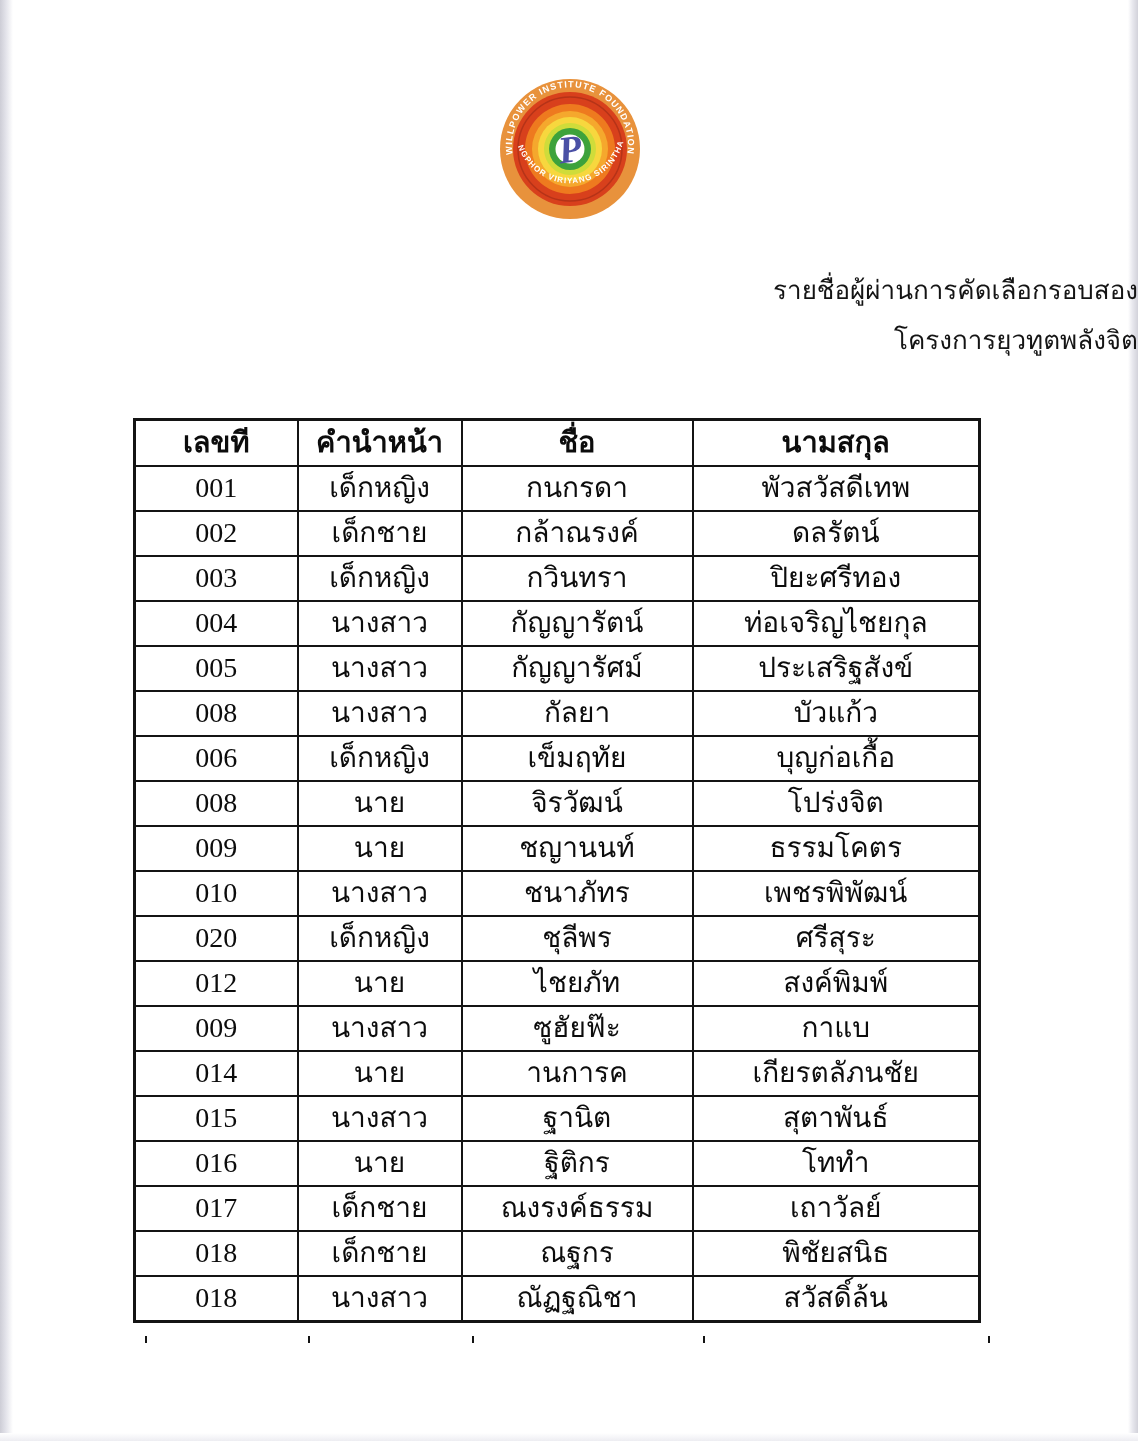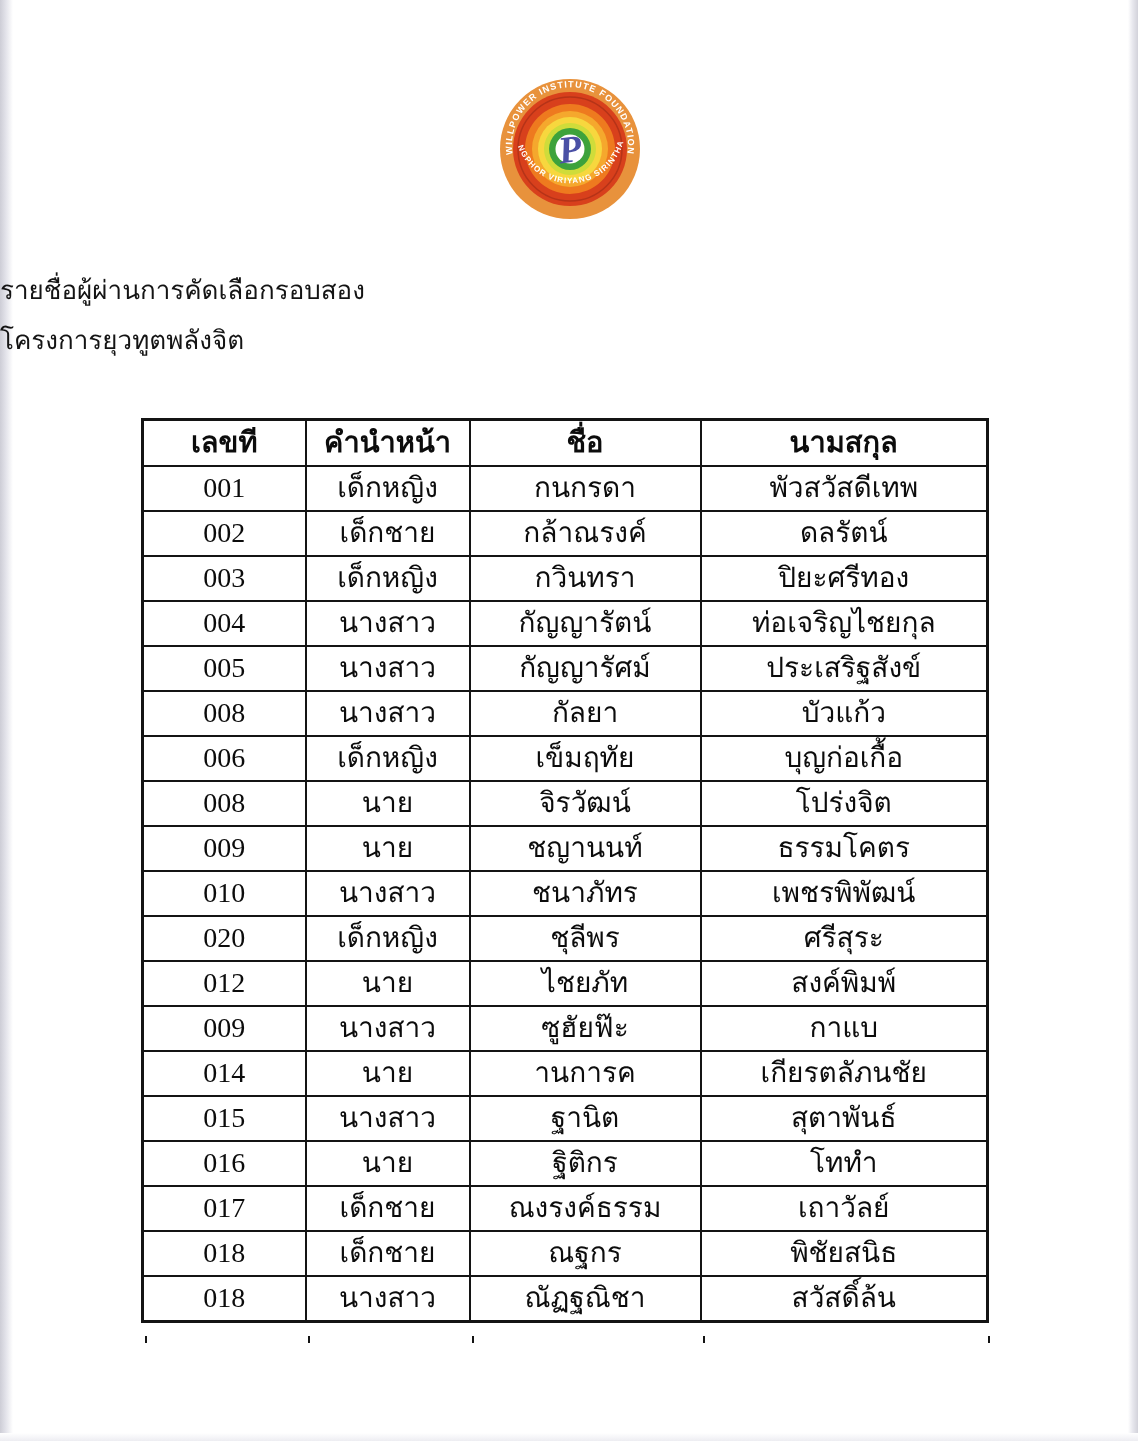--- a/index.html
+++ b/index.html
@@ -21,28 +21,28 @@
   }
   .edge-bottom{
     position:absolute;left:0;bottom:0;width:1138px;height:8px;
     background:linear-gradient(to top,#ededf2 0%,#ffffff 100%);
   }
   .logo{
     position:absolute;left:499px;top:78px;width:142px;height:142px;
   }
   .titles{
     position:absolute;left:0;top:266px;width:1138px;
-    text-align:left;
+    text-align:right;
     font-size:26px;
     line-height:50px;
     color:#141414;
   }
   .titles div{white-space:nowrap;}
   table.roster{
-    position:absolute;left:141px;top:418px;
+    position:absolute;left:133px;top:418px;
     width:845px;
     border-collapse:collapse;
     table-layout:fixed;
     background:#ffffff;
   }
   table.roster col.c1{width:163px;}
   table.roster col.c2{width:164px;}
   table.roster col.c3{width:231px;}
   table.roster col.c4{width:287px;}
   table.roster th, table.roster td{

